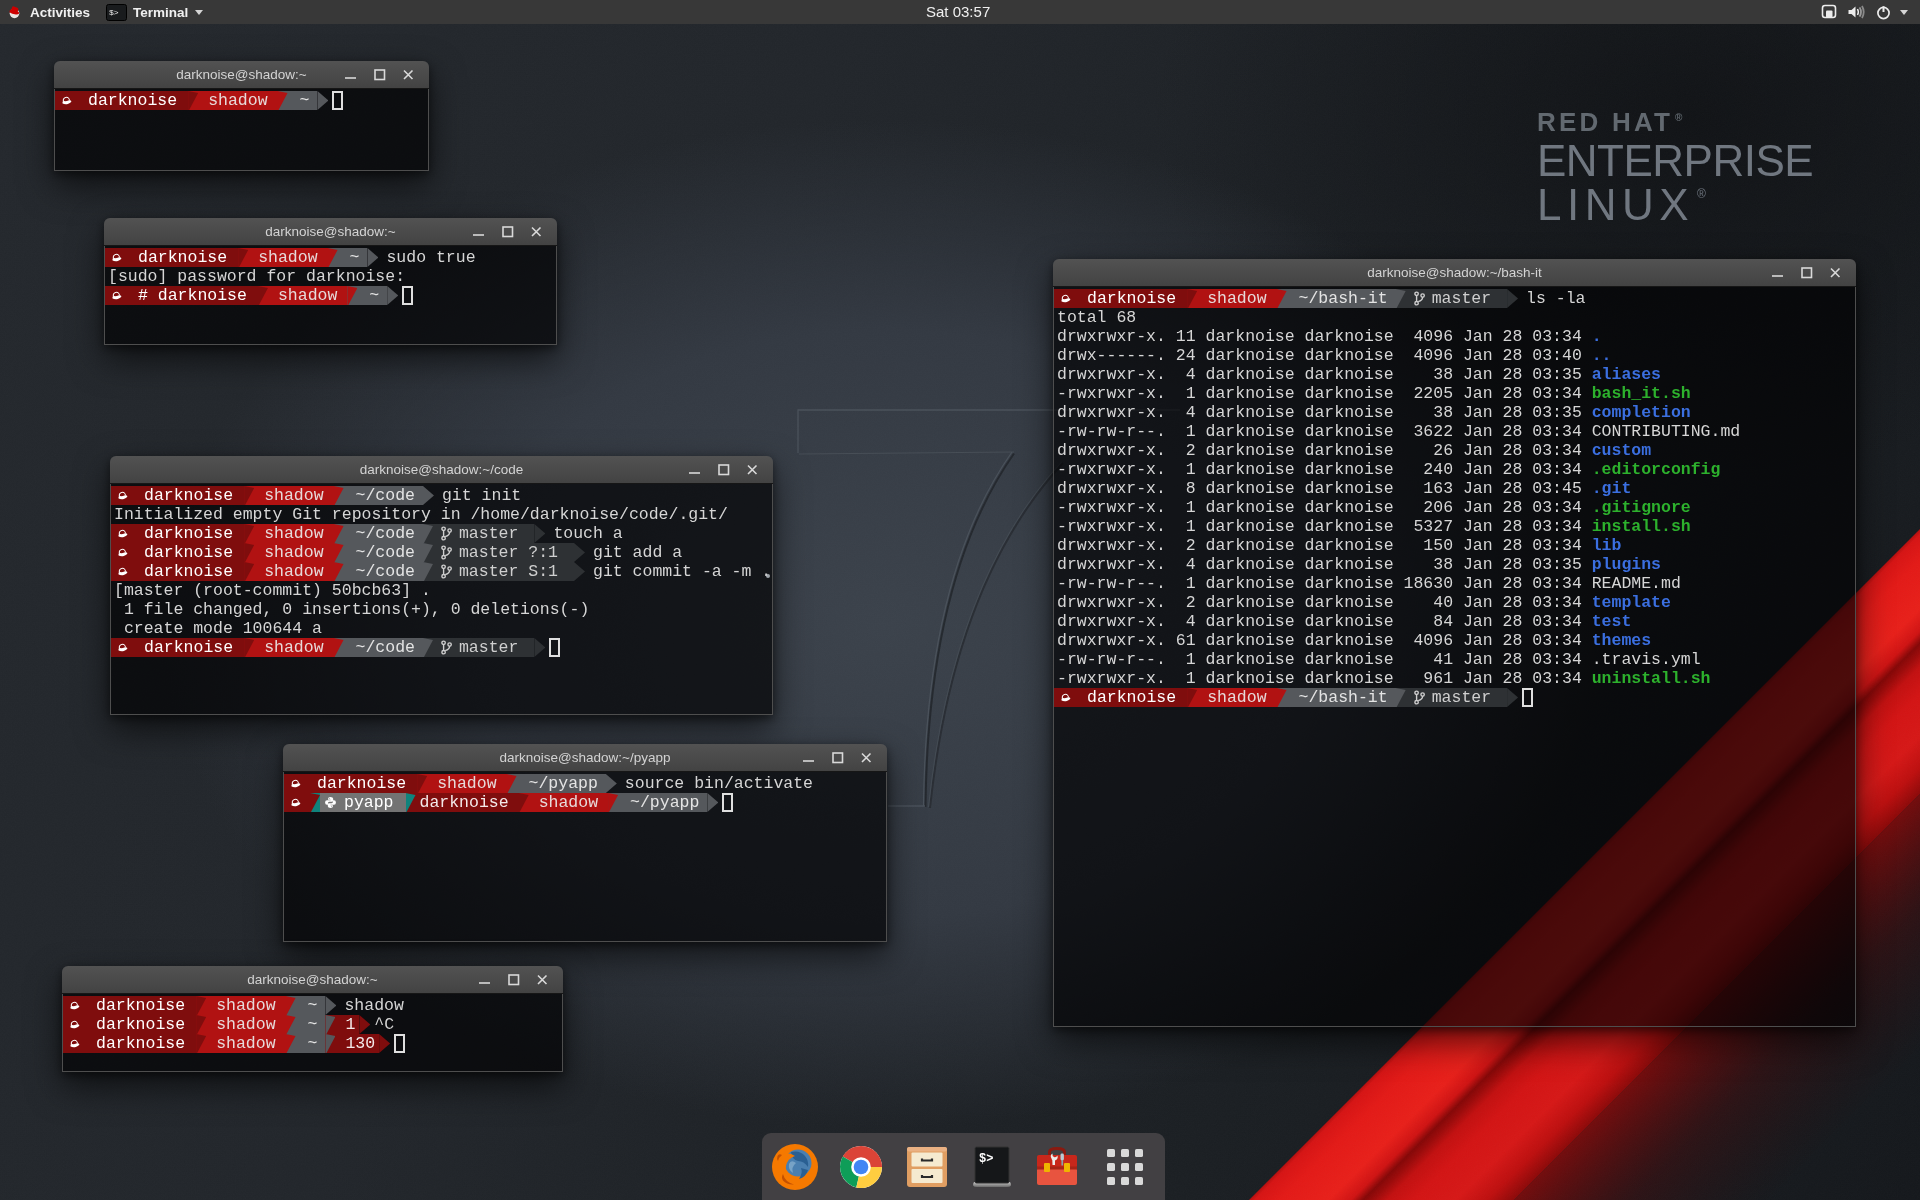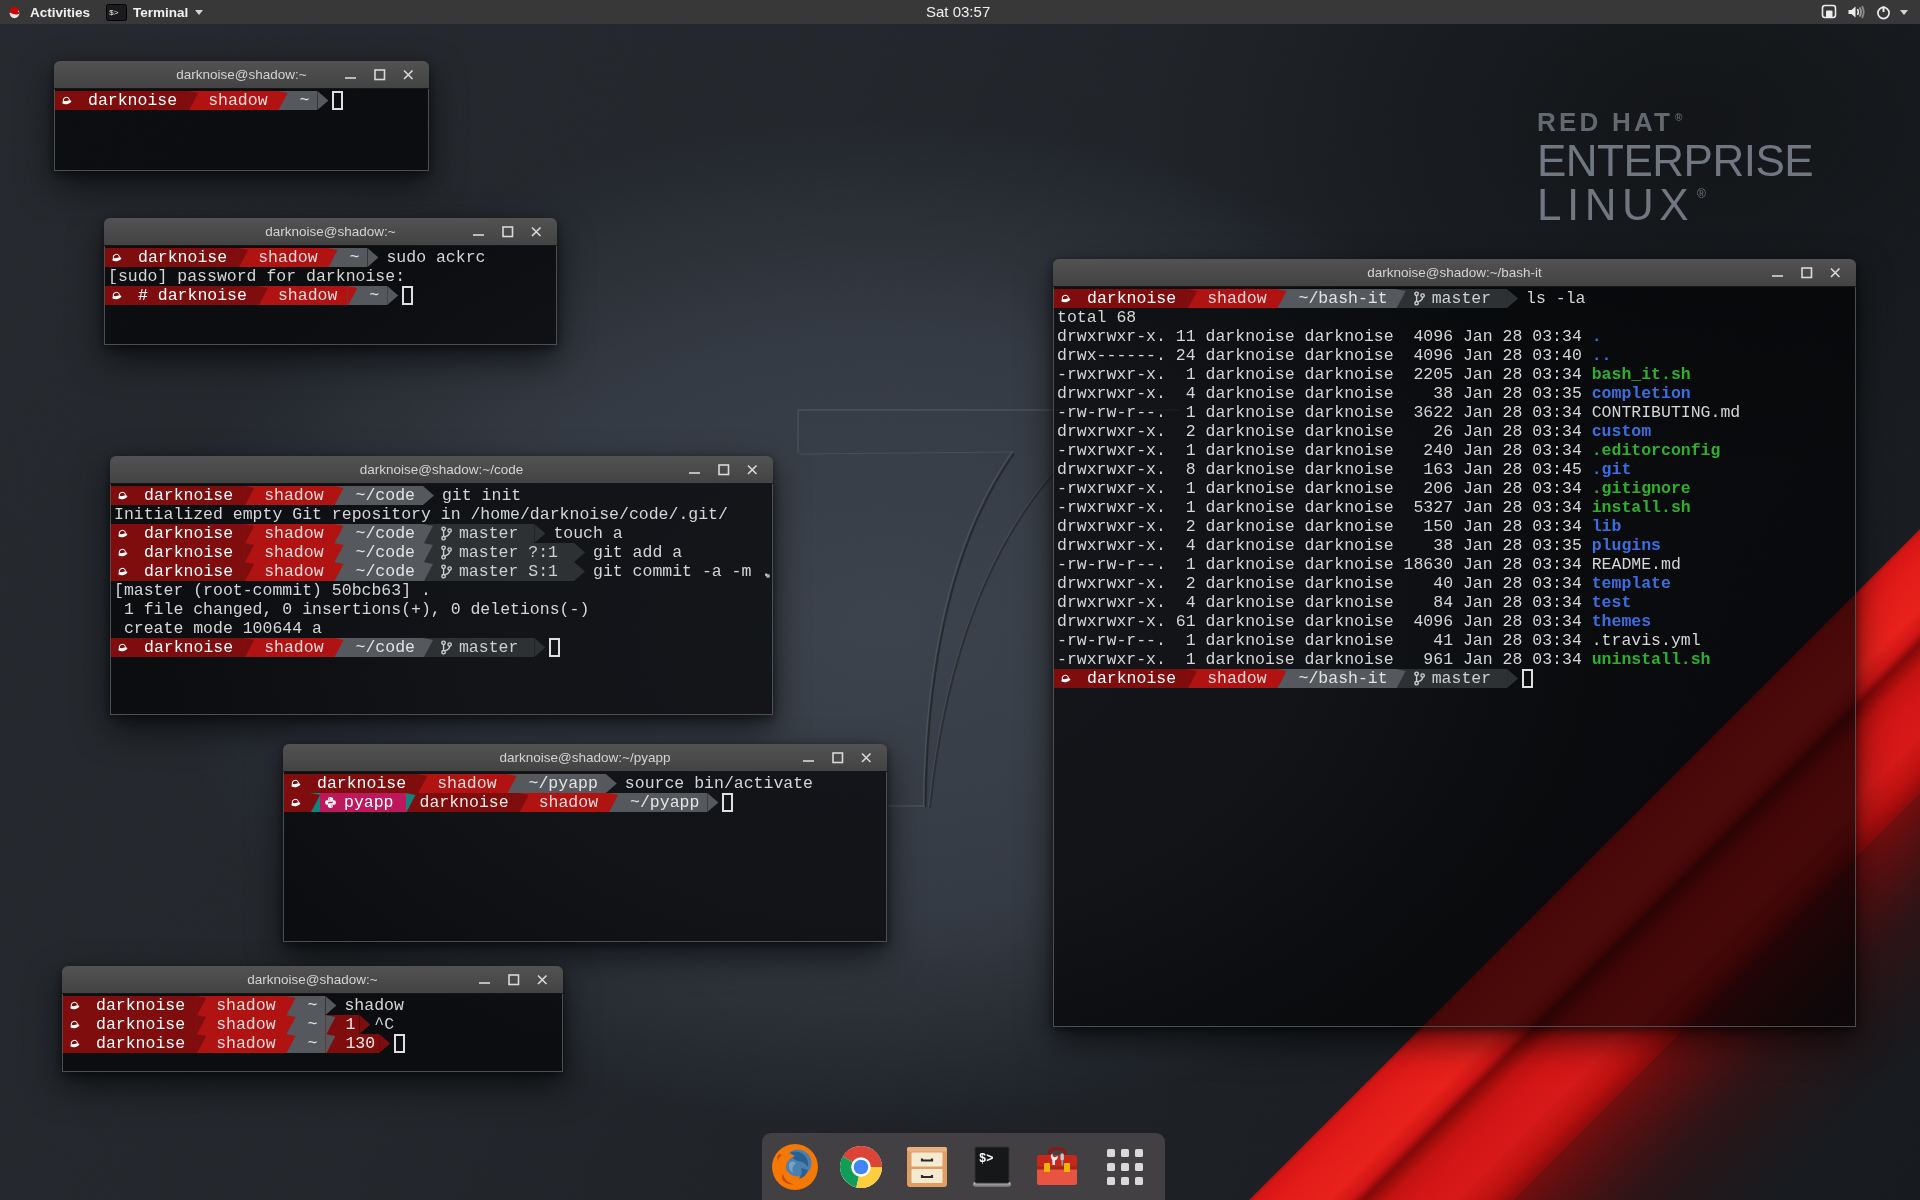--- a/index.html
+++ b/index.html
@@ -37,21 +37,21 @@
 .r.t{display:block;padding-left:3px}
 .r span{display:inline-flex;align-items:center}
 .r.t span{display:inline}
 .sg1{background:#7f0d0d;color:#fff;padding:0 11px 0 6px}
 .sg1b{background:#7f0d0d;color:#f4eaea;padding:0 10px 0 4px}
 .sg0{background:#7f0d0d;padding:0 8px 0 6px}
 .sg2{background:#b11212;color:#e7dada;padding:0 10px}
 .sg3{background:#55585c;color:#e4e4e4;padding:0 8px 0 12px}
 .sg4{background:#2e3134;color:#cfcfcf;padding:0 16px 0 8px}
 .sg5{background:#7f0d0d;color:#f4eaea;padding:0 4px 0 10px}
-.sgv{background:#be185d;color:#fff;padding:0 12px 0 4px}
+.sgv{background:#737373;color:#fff;padding:0 12px 0 4px}
 .hi{margin-right:15px}
 .sg0 .hi{margin-right:0}
 .bi{margin-right:7px}
 .pi{margin-right:7px}
 .zz{width:10px;background:var(--b);position:relative;flex:none}
 .zz::before{content:"";position:absolute;inset:0;background:var(--a);clip-path:polygon(0 0,100% 11%,10% 100%,0 100%)}
 .ar{width:11px;position:relative;flex:none}
 .ar::before{content:"";position:absolute;inset:0;background:var(--a);clip-path:polygon(0 0,100% 50%,0 100%)}
 .c{padding-left:8px;color:#d6d6d6}
 .c2{padding-left:4px;color:#d6d6d6}
@@ -136,21 +136,21 @@
 <path d="M65 9.5 L73.5 18 M73.5 9.5 L65 18"></path>
 </g>
         </svg></span>
     </div>
 <div class="term">
 <div class="r"><span class="sg1"><svg class="hi" width="12" height="12" viewBox="0 0 16 16">
             <g transform="rotate(-10 8 8)">
               <path d="M3.2 8.2 Q2.8 4.6 5.6 3.4 Q8.8 2.2 10.6 4.4 Q11.6 5.8 11.4 7.8" fill="none" stroke="#fff" stroke-width="1.3"></path>
               <path d="M1.4 9.8 Q4 12.6 8.4 12.2 Q12.8 11.6 13.8 9.4 Q13.2 7.4 10.8 7.5 Q7 8.3 4.4 7.5 Q1.8 6.9 1.4 9.8 Z" fill="#fff"></path>
             </g>
-          </svg><span>darknoise</span></span><span class="zz" style="--a:#7f0d0d;--b:#b11212"></span><span class="sg2"><span>shadow</span></span><span class="zz" style="--a:#b11212;--b:#55585c"></span><span class="sg3"><span>~</span></span><span class="ar" style="--a:#55585c"></span><span class="c">sudo ackrc</span></div>
+          </svg><span>darknoise</span></span><span class="zz" style="--a:#7f0d0d;--b:#b11212"></span><span class="sg2"><span>shadow</span></span><span class="zz" style="--a:#b11212;--b:#55585c"></span><span class="sg3"><span>~</span></span><span class="ar" style="--a:#55585c"></span><span class="c">sudo true</span></div>
 <div class="r t">[sudo] password for darknoise:</div>
 <div class="r"><span class="sg1"><svg class="hi" width="12" height="12" viewBox="0 0 16 16">
             <g transform="rotate(-10 8 8)">
               <path d="M3.2 8.2 Q2.8 4.6 5.6 3.4 Q8.8 2.2 10.6 4.4 Q11.6 5.8 11.4 7.8" fill="none" stroke="#fff" stroke-width="1.3"></path>
               <path d="M1.4 9.8 Q4 12.6 8.4 12.2 Q12.8 11.6 13.8 9.4 Q13.2 7.4 10.8 7.5 Q7 8.3 4.4 7.5 Q1.8 6.9 1.4 9.8 Z" fill="#fff"></path>
             </g>
           </svg><span># darknoise</span></span><span class="zz" style="--a:#7f0d0d;--b:#b11212"></span><span class="sg2"><span>shadow</span></span><span class="zz" style="--a:#b11212;--b:#55585c"></span><span class="sg3"><span>~</span></span><span class="ar" style="--a:#55585c"></span><span class="cur"></span></div>
 </div>
   </div>
 <div class="win" style="left:110px;top:456px;width:663px;height:259px">
@@ -313,20 +313,21 @@
             <g stroke="#cfcfcf" stroke-width="1.4" fill="none">
               <circle cx="2.6" cy="2.8" r="1.7"></circle>
               <circle cx="2.6" cy="12.2" r="1.7"></circle>
               <circle cx="8.6" cy="4.6" r="1.7"></circle>
               <path d="M2.6 4.5 L2.6 10.5 M8.6 6.3 Q8.6 9.4 4.2 10.6"></path>
             </g>
           </svg><span>master</span></span><span class="ar" style="--a:#2e3134"></span><span class="c">ls -la</span></div>
 <div class="r t">total 68</div>
 <div class="r t">drwxrwxr-x. 11 darknoise darknoise  4096 Jan 28 03:34 <span class="b">.</span></div>
 <div class="r t">drwx------. 24 darknoise darknoise  4096 Jan 28 03:40 <span class="b">..</span></div>
+<div class="r t">drwxrwxr-x.  4 darknoise darknoise    38 Jan 28 03:35 <span class="b">aliases</span></div>
 <div class="r t">-rwxrwxr-x.  1 darknoise darknoise  2205 Jan 28 03:34 <span class="g">bash_it.sh</span></div>
 <div class="r t">drwxrwxr-x.  4 darknoise darknoise    38 Jan 28 03:35 <span class="b">completion</span></div>
 <div class="r t">-rw-rw-r--.  1 darknoise darknoise  3622 Jan 28 03:34 CONTRIBUTING.md</div>
 <div class="r t">drwxrwxr-x.  2 darknoise darknoise    26 Jan 28 03:34 <span class="b">custom</span></div>
 <div class="r t">-rwxrwxr-x.  1 darknoise darknoise   240 Jan 28 03:34 <span class="g">.editorconfig</span></div>
 <div class="r t">drwxrwxr-x.  8 darknoise darknoise   163 Jan 28 03:45 <span class="b">.git</span></div>
 <div class="r t">-rwxrwxr-x.  1 darknoise darknoise   206 Jan 28 03:34 <span class="g">.gitignore</span></div>
 <div class="r t">-rwxrwxr-x.  1 darknoise darknoise  5327 Jan 28 03:34 <span class="g">install.sh</span></div>
 <div class="r t">drwxrwxr-x.  2 darknoise darknoise   150 Jan 28 03:34 <span class="b">lib</span></div>
 <div class="r t">drwxrwxr-x.  4 darknoise darknoise    38 Jan 28 03:35 <span class="b">plugins</span></div>

